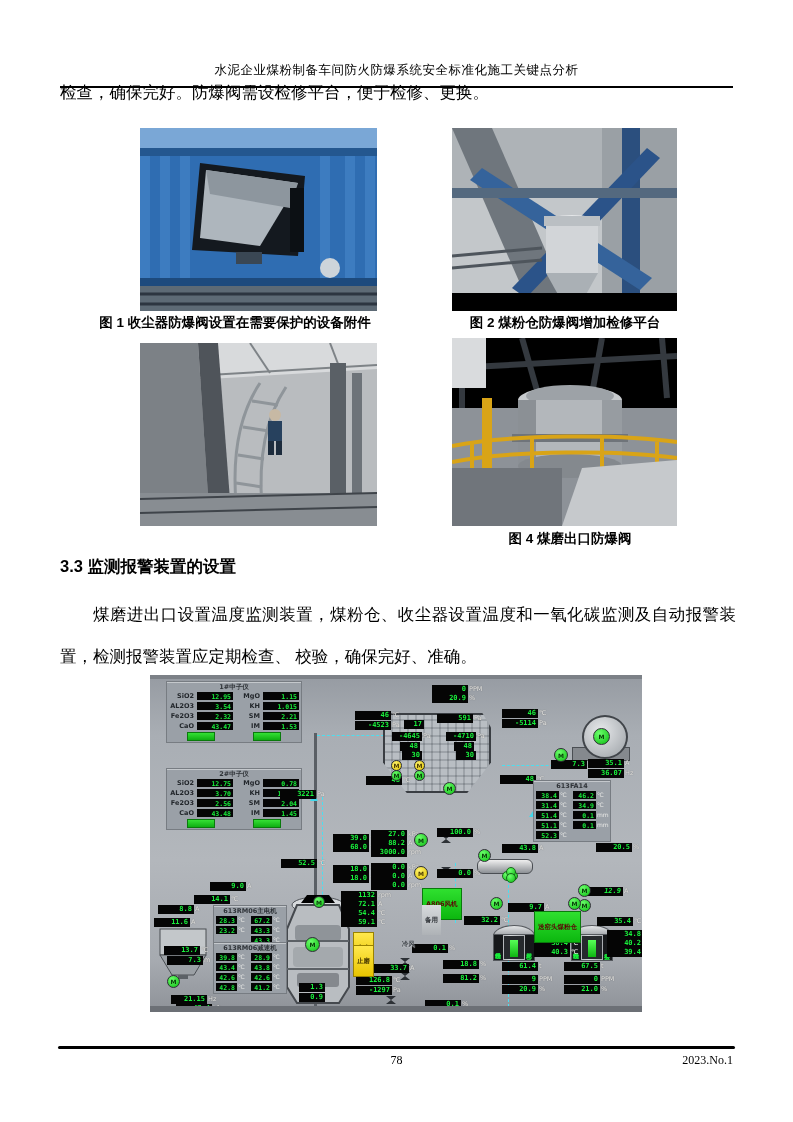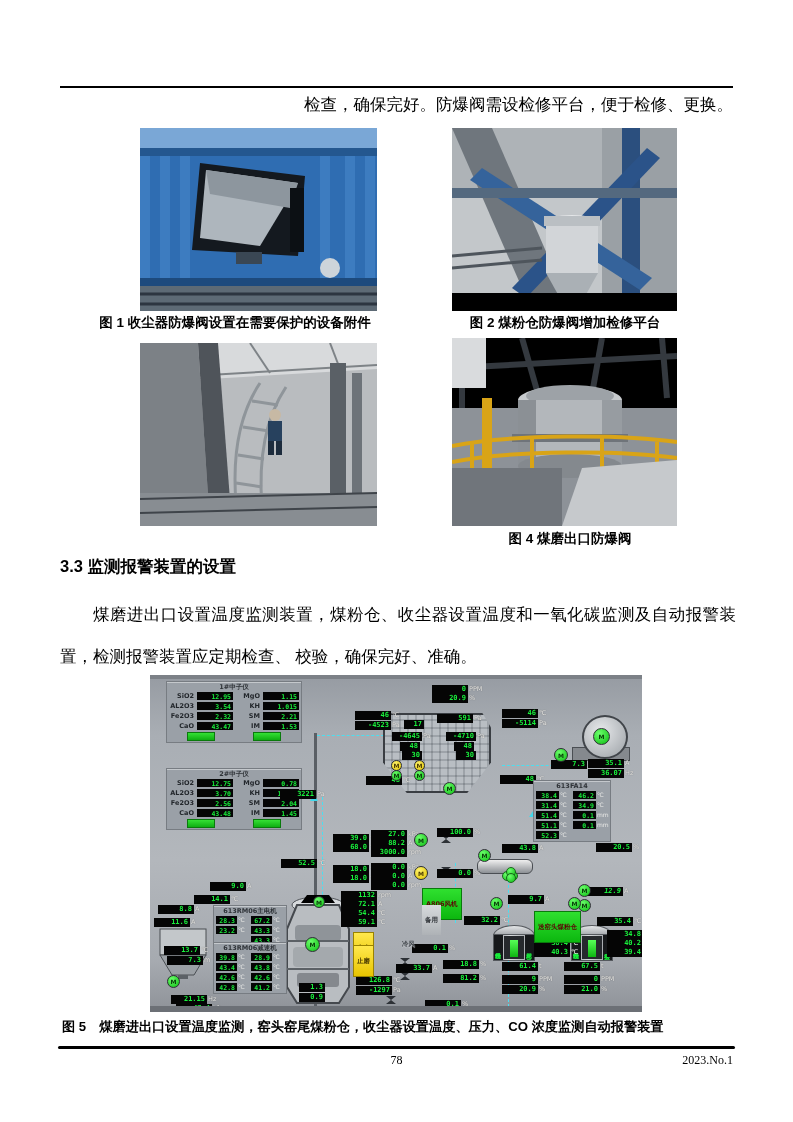--- a/index.html
+++ b/index.html
@@ -2,21 +2,21 @@
 <html><head>
 <meta charset="utf-8">
 <style>
   html,body{margin:0;padding:0;background:#fff;}
   .page{position:relative;width:793px;height:1122px;background:#fff;overflow:hidden;
         font-family:"Liberation Serif",serif;color:#000;}
   
   .hdr-title{position:absolute;top:62px;left:60px;width:673px;text-align:center;
              font-size:12.5px;letter-spacing:.5px;}
   .hdr-rule{position:absolute;top:86px;left:60px;width:673px;border-top:2px solid #000;}
-  .para1{position:absolute;top:94px;left:60px;width:673px;font-size:16.5px;text-align:right;}
+  .para1{position:absolute;top:82px;left:60px;width:673px;font-size:16.5px;}
   .sec-head{position:absolute;top:556px;left:60px;font-size:16.5px;font-weight:bold;
             font-family:"Liberation Sans",sans-serif;}
   .para2{position:absolute;top:594px;left:60px;width:676px;font-size:16.5px;
          line-height:2.55;text-indent:2em;text-align:justify;}
   .cap{position:absolute;font-size:13.5px;font-weight:bold;text-align:center;
        font-family:"Liberation Sans",sans-serif;}
   .cap5{position:absolute;top:1018px;left:62px;width:676px;font-size:13.2px;font-weight:bold;
         font-family:"Liberation Sans",sans-serif;}
   .foot-rule{position:absolute;top:1046px;left:58px;width:677px;height:3px;background:#000;
              border-radius:2px;}
@@ -100,20 +100,21 @@
            background:linear-gradient(180deg,#e5e7e9,#9296(9b);border:1px solid #4a4e53;background:#c9ccd0;}
   .reddot{position:absolute;width:5px;height:5px;border-radius:50%;background:#e03020;border:1px solid #7a170d;}
   .convey{position:absolute;left:250px;top:112px;width:102px;height:5px;
           background:linear-gradient(180deg,#2fd22f,#0c960f);border:1px solid #0a6a0c;}
 </style>
 </head>
 <body>
 
 <div class="page">
 
+  <div class="hdr-title">水泥企业煤粉制备车间防火防爆系统安全标准化施工关键点分析</div>
   <div class="hdr-rule"></div>
 
   <div class="para1">检查，确保完好。防爆阀需设检修平台，便于检修、更换。</div>
 
   <div class="photo" style="top:128px;left:140px;width:237px;height:183px;">
     <svg width="237" height="183">
       <rect width="237" height="183" fill="#2f6db2"></rect>
       <rect width="237" height="28" fill="#7aa7d6"></rect>
       <rect y="20" width="237" height="8" fill="#24578f"></rect>
       <g fill="#3d7cc0">
@@ -416,33 +417,33 @@
         <div class="ro" style="left: 221px; top: 173px;"><span class="rv" style="width: 32px;">3000.0</span><span class="ru">rpm</span></div>
         <div class="ro" style="left: 287px; top: 153px;"><span class="rv" style="width: 32px;">100.0</span><span class="ru">%</span></div>
         <div class="ro" style="left: 131px; top: 184px;"><span class="rv" style="width: 32px;">52.5</span><span class="ru">℃</span></div>
         <div class="ro" style="left: 183px; top: 190px;"><span class="rv" style="width: 32px;">18.0</span><span class="ru">℃</span></div>
         <div class="ro" style="left: 183px; top: 199px;"><span class="rv" style="width: 32px;">18.0</span><span class="ru">℃</span></div>
         <div class="ro" style="left: 221px; top: 188px;"><span class="rv" style="width: 32px;">0.0</span><span class="ru">kPa</span></div>
         <div class="ro" style="left: 221px; top: 197px;"><span class="rv" style="width: 32px;">0.0</span><span class="ru">A</span></div>
         <div class="ro" style="left: 221px; top: 206px;"><span class="rv" style="width: 32px;">0.0</span><span class="ru">rpm</span></div>
         <div class="ro" style="left: 352px; top: 169px;"><span class="rv" style="width: 32px;">43.8</span><span class="ru">A</span></div>
         <div class="ro" style="left: 287px; top: 194px;"><span class="rv" style="width: 32px;">0.0</span><span class="ru">%</span></div>
-        <div class="ro" style="left: 358px; top: 220px;"><span class="rv" style="width: 32px;">9.7</span><span class="ru">A</span></div>
+        <div class="ro" style="left: 358px; top: 228px;"><span class="rv" style="width: 32px;">9.7</span><span class="ru">A</span></div>
         <div class="ro" style="left: 437px; top: 212px;"><span class="rv" style="width: 32px; font-style: italic;">12.9</span><span class="ru">A</span></div>
         <div class="ro" style="left: 60px; top: 207px;"><span class="rv" style="width: 32px;">9.0</span><span class="ru">A</span></div>
         <div class="ro" style="left: 44px; top: 220px;"><span class="rv" style="width: 32px;">14.1</span><span class="ru">℃</span></div>
         <div class="ro" style="left: 8px; top: 230px;"><span class="rv" style="width: 32px;">8.8</span><span class="ru">A</span></div>
         <div class="ro" style="left: 4px; top: 243px;"><span class="rv" style="width: 32px;">11.6</span><span class="ru">A</span></div>
         <div class="ro" style="left: 191px; top: 216px;"><span class="rv" style="width: 32px;">1132</span><span class="ru">rpm</span></div>
         <div class="ro" style="left: 191px; top: 225px;"><span class="rv" style="width: 32px;">72.1</span><span class="ru">A</span></div>
         <div class="ro" style="left: 191px; top: 234px;"><span class="rv" style="width: 32px;">54.4</span><span class="ru">℃</span></div>
         <div class="ro" style="left: 191px; top: 243px;"><span class="rv" style="width: 32px;">59.1</span><span class="ru">℃</span></div>
         <div class="ro" style="left: 14px; top: 271px;"><span class="rv" style="width: 32px;">13.7</span><span class="ru">℃</span></div>
         <div class="ro" style="left: 17px; top: 281px;"><span class="rv" style="width: 32px;">7.3</span><span class="ru">m</span></div>
-        <div class="ro" style="left: 218px; top: 289px; padding-left: 28px;"><span class="rv" style="width: 32px;">33.7</span><span class="ru">A</span></div>
+        <div class="ro" style="left: 195px; top: 289px; padding-left: 28px;"><span class="rv" style="width: 32px;">33.7</span><span class="ru">A</span></div>
         <div class="ro" style="left: 206px; top: 301px;"><span class="rv" style="width: 32px;">126.8</span><span class="ru">℃</span></div>
         <div class="ro" style="left: 206px; top: 311px;"><span class="rv" style="width: 32px;">-1297</span><span class="ru">Pa</span></div>
         <div class="ro" style="left: 149px; top: 308px;"><span class="rv" style="width: 22px;">1.3</span></div>
         <div class="ro" style="left: 149px; top: 318px;"><span class="rv" style="width: 22px;">0.9</span></div>
         <div class="ro" style="left: 21px; top: 320px;"><span class="rv" style="width: 32px;">21.15</span><span class="ru">Hz</span></div>
         <div class="ro" style="left: 26px; top: 329px;"><span class="rv" style="width: 32px;">47.4</span><span class="ru">t/h</span></div>
         <div class="ro" style="left: 314px; top: 241px;"><span class="rv" style="width: 32px;">32.2</span><span class="ru">℃</span></div>
         <div class="ro" style="left: 447px; top: 242px;"><span class="rv" style="width: 32px;">35.4</span><span class="ru">℃</span></div>
         <div class="ro" style="left: 262px; top: 269px;"><span class="rv" style="width: 32px;">0.1</span><span class="ru">%</span></div>
         <div class="ro" style="left: 293px; top: 285px;"><span class="rv" style="width: 32px;">18.8</span><span class="ru">%</span></div>
@@ -569,19 +570,18 @@
             <span class="un">℃</span>
             <span class="val">41.2</span>
             <span class="un">℃</span>
           </div>
         </div>
       </div>
 
     <div class="edge-bot"></div>
   </div>
 
-  <div class="cap5">图 5　煤磨进出口设置温度监测，窑头窑尾煤粉仓，收尘器设置温度、压力、CO 浓度监测自动报警装置</div>
 
   <div class="foot-rule"></div>
   <div class="foot-page">78</div>
   <div class="foot-issue">2023.No.1</div>
 
 </div>
 
 </body></html>

